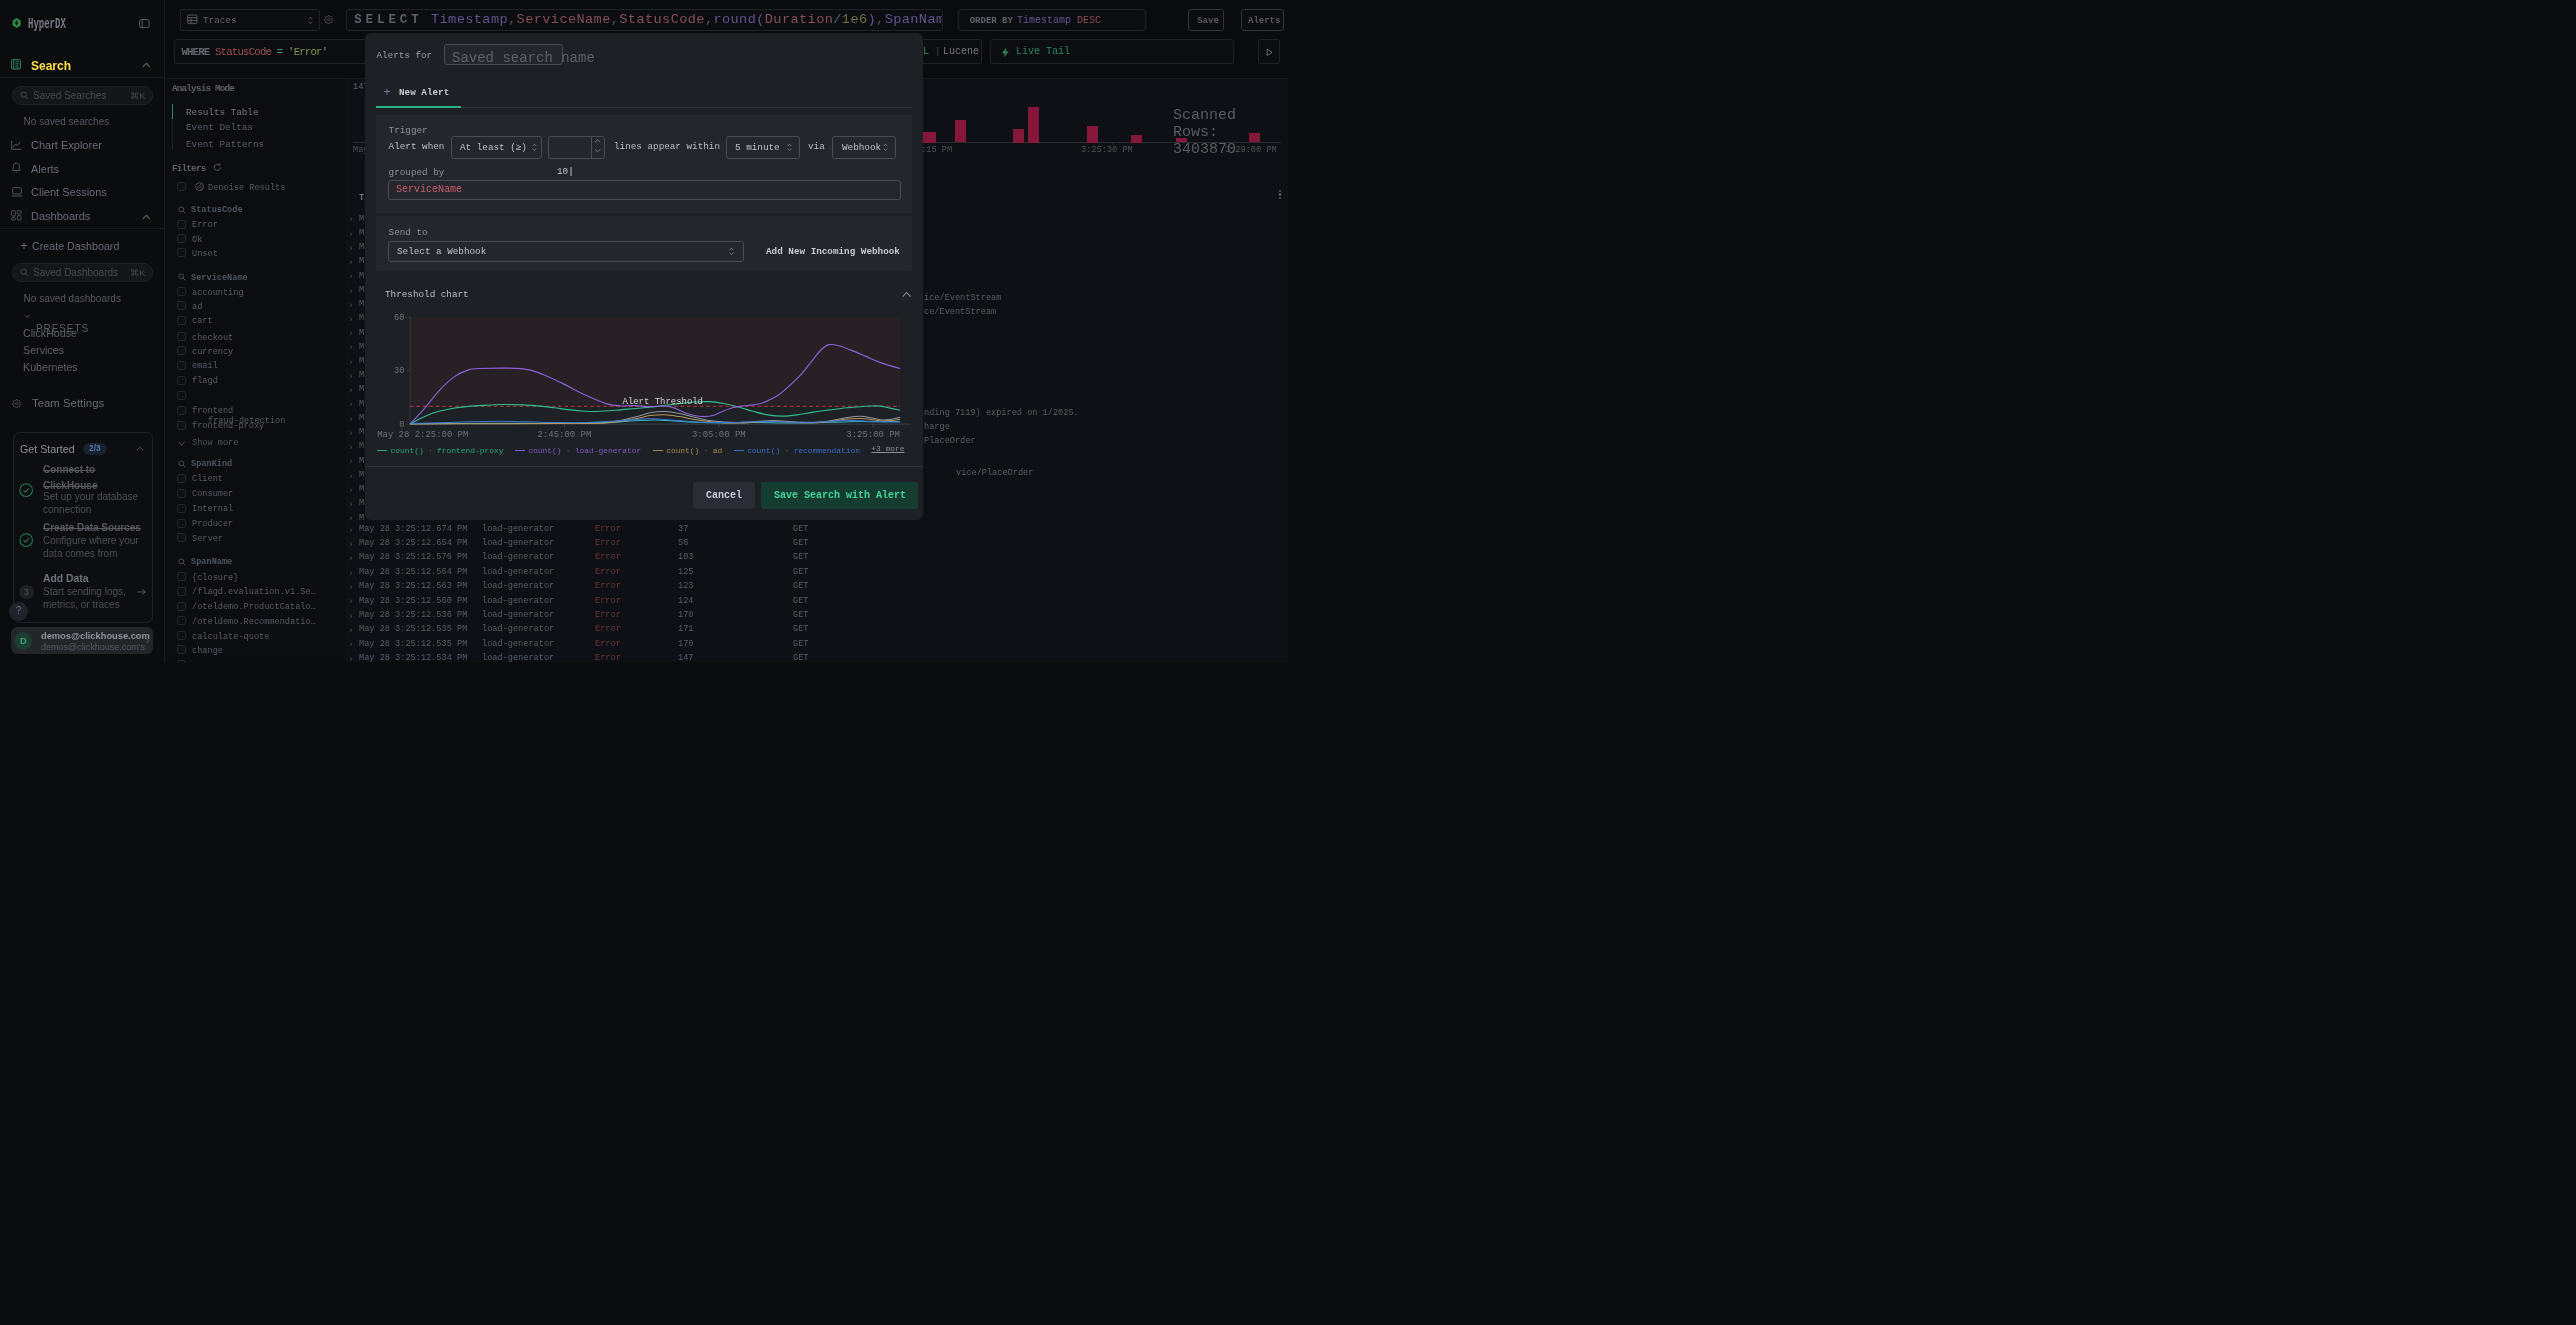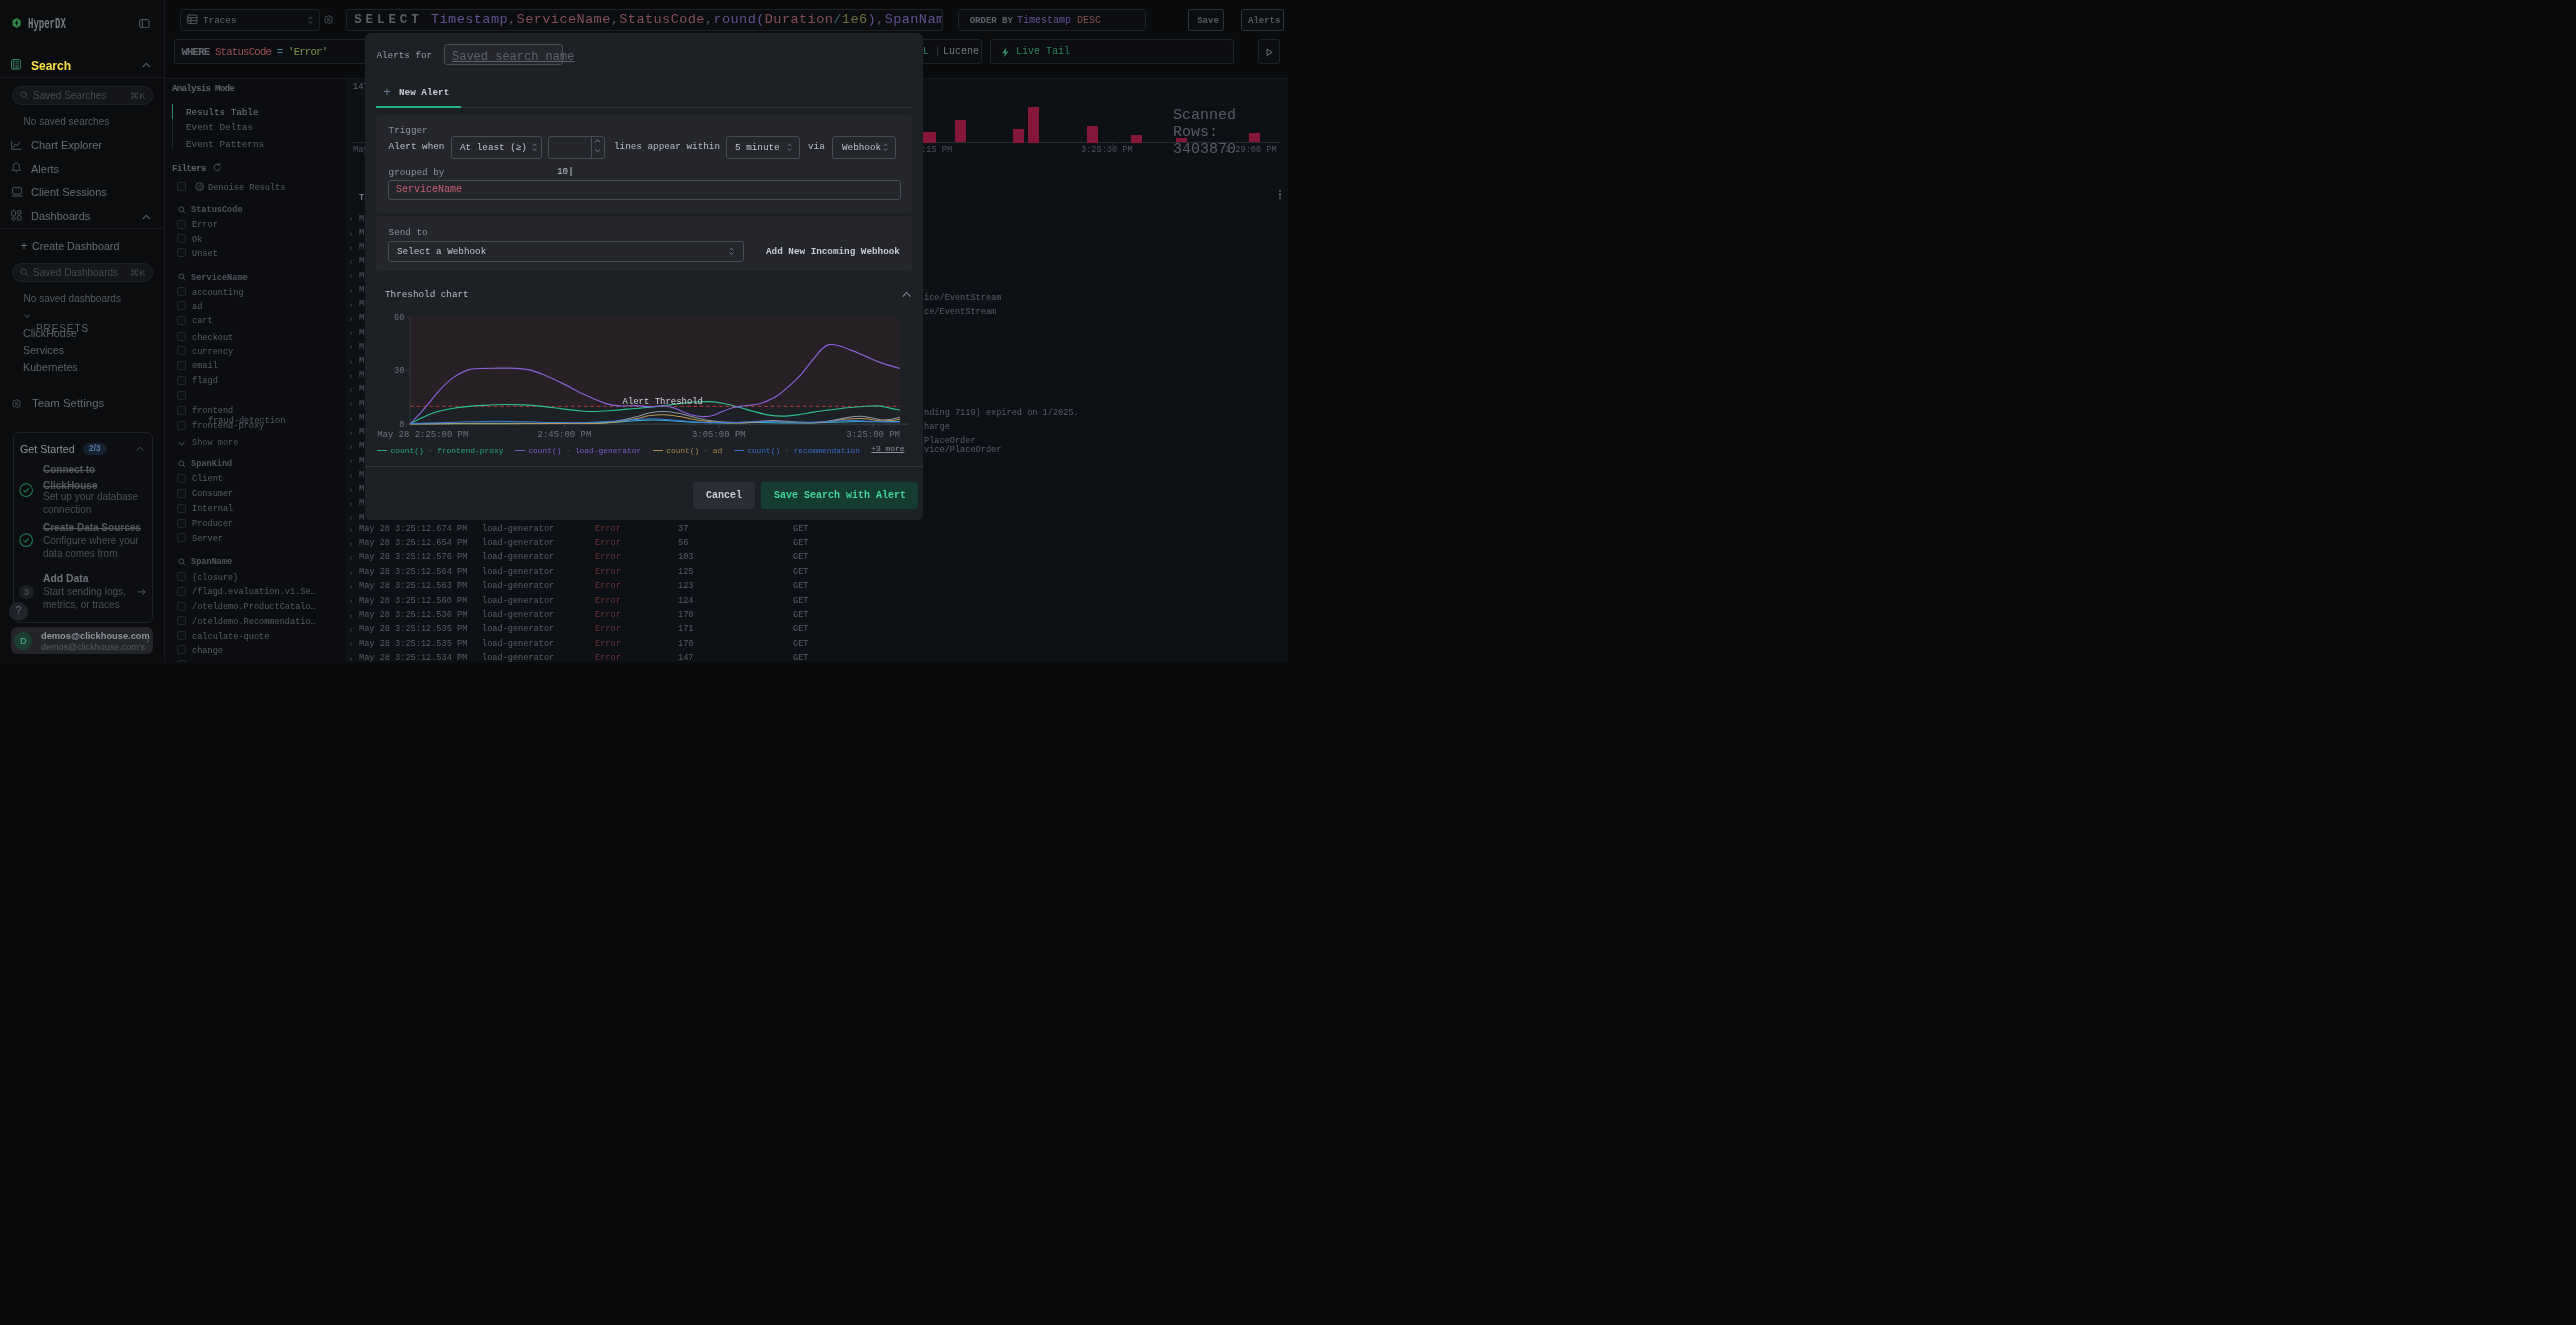--- a/index.html
+++ b/index.html
@@ -381,21 +381,21 @@
       <div class="trow" style="left:359px;top:498px;width:6.4px;overflow:hidden;">M</div>
       <div class="chev" style="left:348px;top:513px;">›</div>
       <div class="trow" style="left:359px;top:513px;width:6.4px;overflow:hidden;">M</div>
     </div>
 
   <div class="abs trow" style="left:924px;top:293px;">ice/EventStream</div>
   <div class="abs trow" style="left:924px;top:307px;">ce/EventStream</div>
   <div class="abs trow" style="left:924px;top:408px;">nding 7119) expired on 1/2025.</div>
   <div class="abs trow" style="left:924px;top:422px;">harge</div>
   <div class="abs trow" style="left:924px;top:436px;">PlaceOrder</div>
-  <div class="abs trow" style="left:924px;top:445px;">vice/PlaceOrder</div>
+  <div class="abs trow" style="left:924px;top:468px;padding-left:32px;">vice/PlaceOrder</div>
 
   <div id="rows-bottom">
       <div class="chev" style="left:348px;top:525px;">›</div>
       <div class="trow" style="left:359px;top:524px;">May 28 3:25:12.674 PM</div>
       <div class="trow" style="left:482px;top:524px;">load-generator</div>
       <div class="trow" style="left:595px;top:524px;color:#6e3538;">Error</div>
       <div class="trow" style="left:678px;top:524px;">37</div>
       <div class="trow" style="left:793px;top:524px;">GET</div>
       <div class="chev" style="left:348px;top:539px;">›</div>
       <div class="trow" style="left:359px;top:538px;">May 28 3:25:12.654 PM</div>
@@ -449,21 +449,21 @@
       <div class="trow" style="left:359px;top:653px;">May 28 3:25:12.534 PM</div>
       <div class="trow" style="left:482px;top:653px;">load-generator</div>
       <div class="trow" style="left:595px;top:653px;color:#6e3538;">Error</div>
       <div class="trow" style="left:678px;top:653px;">147</div>
       <div class="trow" style="left:793px;top:653px;">GET</div>
     </div>
 
   <div id="modal">
     <div class="abs mono" style="left:11.4px;top:17px;font-size:9.3px;color:#969da7;">Alerts for</div>
     <div class="minput" style="left:79px;top:11.4px;width:119px;height:21px;background:#24262b;"></div>
-    <div class="abs mono" style="left:87px;top:17px;font-size:12px;color:#5d636c;text-decoration:underline;">Saved search name</div>
+    <div class="abs mono" style="left:87px;top:17px;font-size:14px;color:#5d636c;">Saved search name</div>
 
     <div class="abs" style="left:18.6px;top:52px;font-size:12px;color:#6f7f99;">+</div>
     <div class="abs mono" style="left:34px;top:54px;font-size:9.3px;font-weight:bold;color:#c6ccd4;">New Alert</div>
     <div class="abs" style="left:10.7px;top:74px;width:536px;border-top:0.7px solid #32363c;"></div>
     <div class="abs" style="left:10.7px;top:73px;width:85px;height:2.1px;background:#23b384;"></div>
 
     <div class="mpanel" style="left:10.7px;top:82px;width:536px;height:98px;"></div>
     <div class="mlab" style="left:23.6px;top:92px;">Trigger</div>
     <div class="mtext" style="left:23.6px;top:108px;font-size:9.3px;color:#b9bfc8;">Alert when</div>
     <div class="sel" style="left:86px;top:103px;width:91px;height:23px;"></div>

